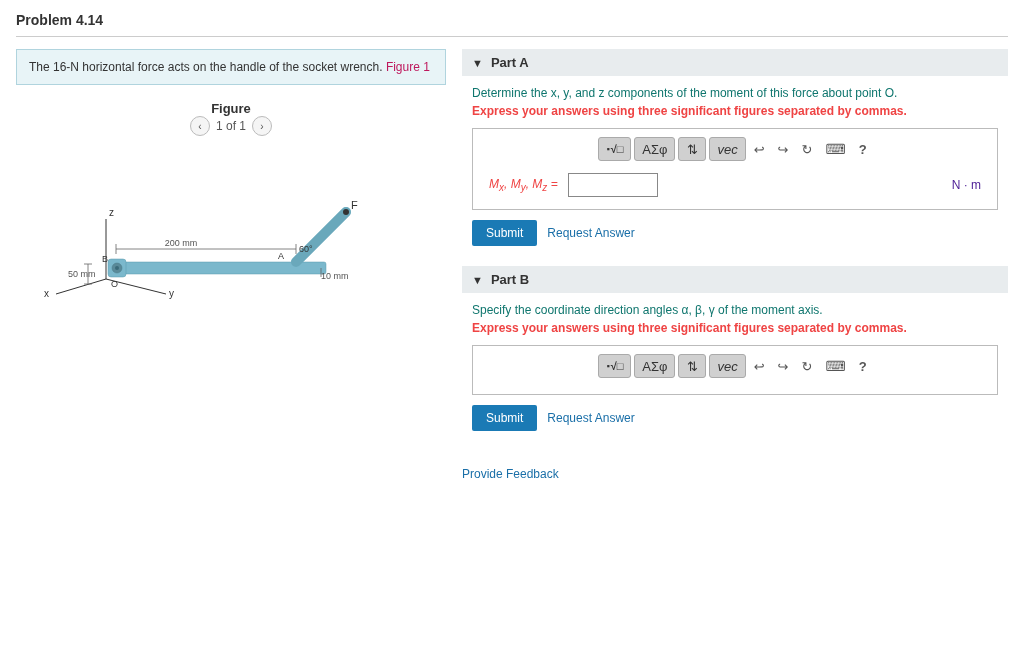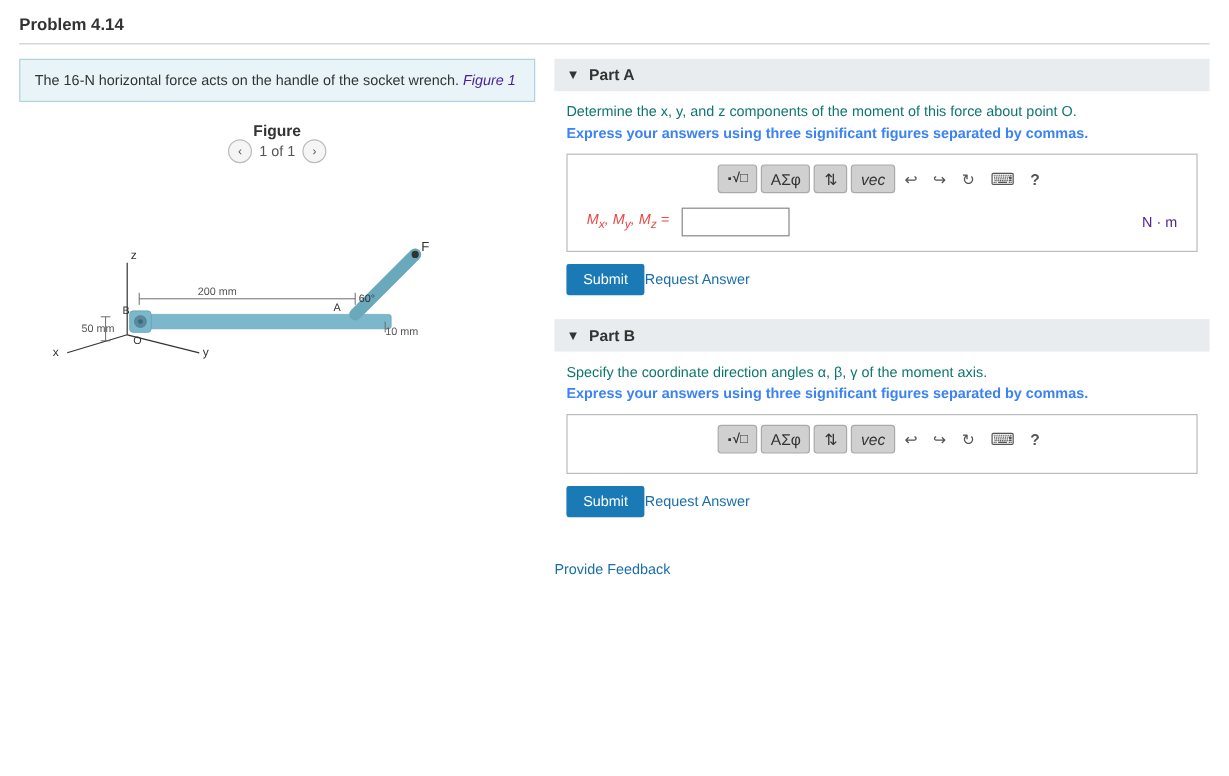--- a/index.html
+++ b/index.html
@@ -19,21 +19,21 @@
     .figure-description {
       background: #e8f4f7;
       border: 1px solid #b0d4de;
       padding: 8px 12px;
       font-size: 12px;
       color: #333;
       margin-bottom: 16px;
       line-height: 1.5;
     }
 
-    .figure-description a { color: #4c1d95; text-decoration: none; font-style: italic; }
+    .figure-description a { color: #be185d; text-decoration: none; }
 
     .figure-section { margin-top: 8px; }
 
     .figure-header {
       display: flex;
       align-items: center;
       justify-content: space-between;
       margin-bottom: 8px;
       flex-direction: column;
     }
@@ -82,21 +82,21 @@
 
     .instruction-text {
       color: #0f766e;
       font-size: 12px;
       margin-bottom: 4px;
     }
 
     .express-text {
       font-size: 12px;
       font-weight: bold;
-      color: #3b82f6;
+      color: #ef4444;
       margin-bottom: 10px;
     }
 
     .answer-box {
       border: 1px solid #bbb;
       padding: 8px;
       margin-bottom: 10px;
     }
 
     .toolbar {
@@ -160,21 +160,21 @@
       padding: 2px 4px;
       font-size: 12px;
     }
 
     .unit-label {
       font-size: 12px;
       color: #4c1d95;
       margin-left: auto;
     }
 
-    .button-row { display: flex; align-items: center; margin-top: 6px; }
+    .button-row { display: flex; align-items: center; gap: 10px; margin-top: 6px; }
 
     .submit-btn {
       background: #1a7ab5;
       color: white;
       border: none;
       padding: 6px 14px;
       font-size: 12px;
       cursor: pointer;
       border-radius: 2px;
     }

